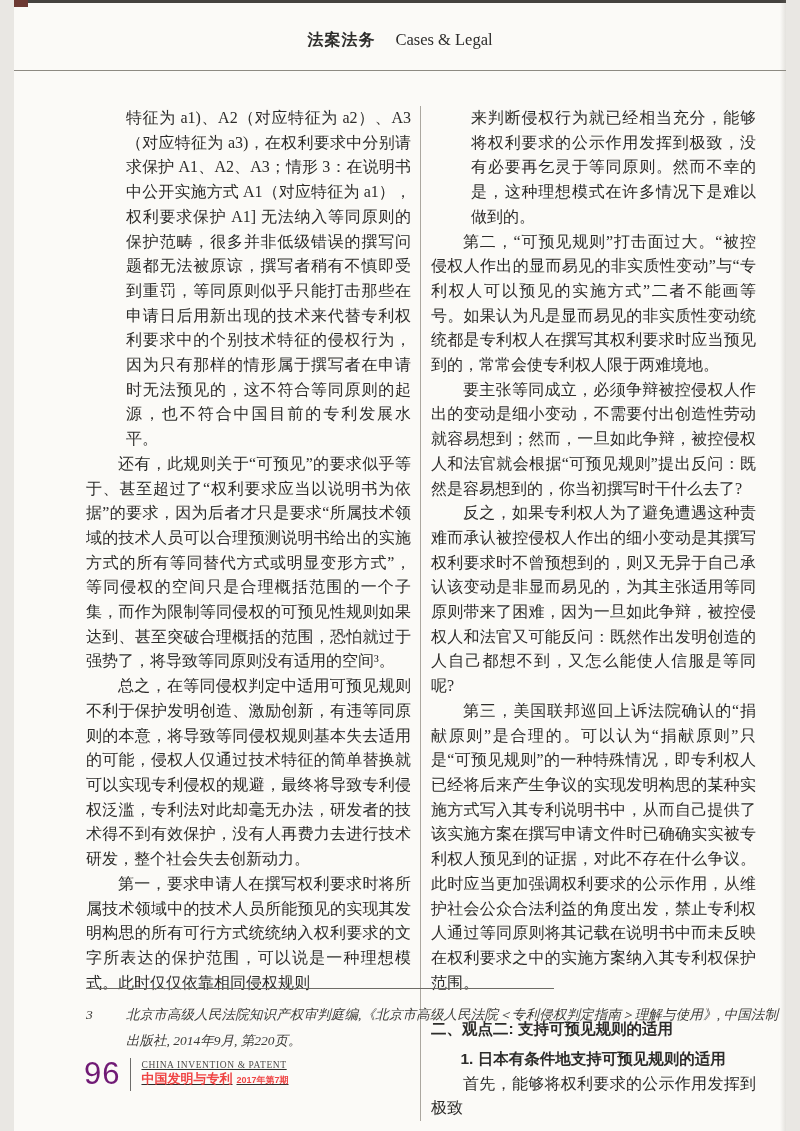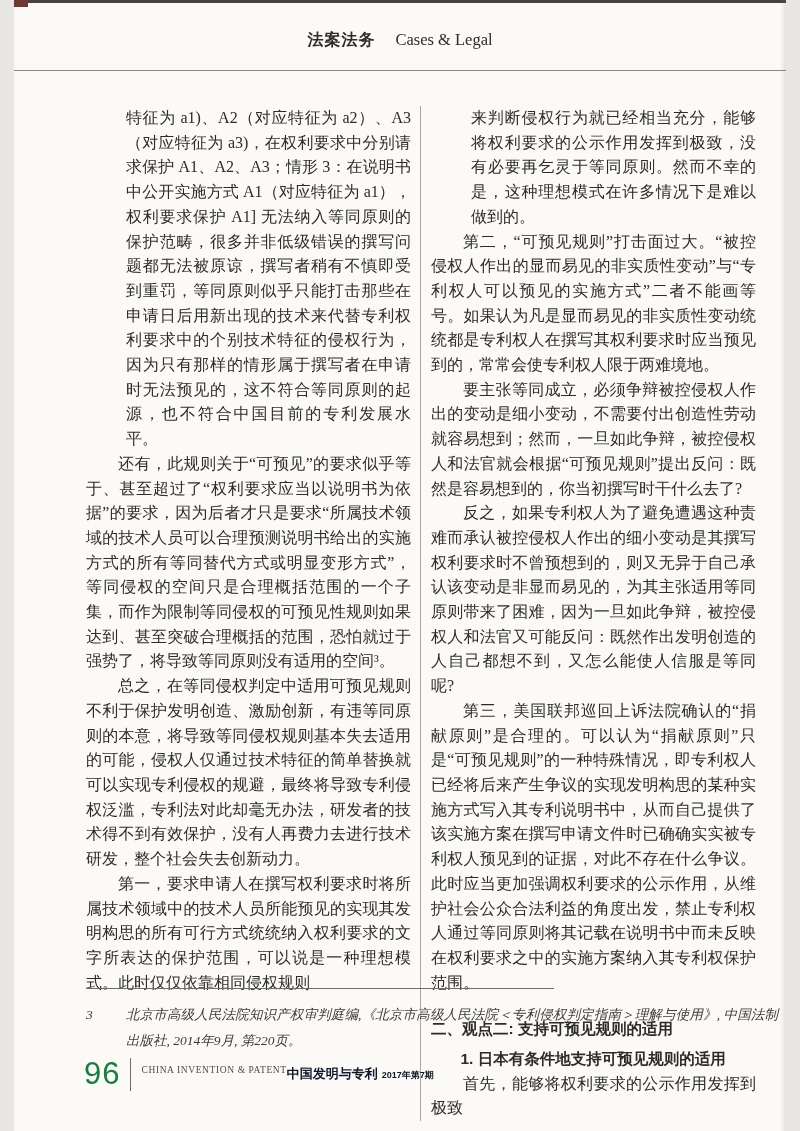--- a/index.html
+++ b/index.html
@@ -42,25 +42,25 @@
     font-family:"Liberation Sans","DejaVu Sans",sans-serif;
   }
 
   .footnote-area { position:absolute; left:72px; top:988px; width:692px; }
   .footnote-rule { width:468px; height:1px; background:#6e6c66; margin-bottom:13px; }
   .footnote { display:flex; font-style:italic; font-size:13.5px; line-height:26px; color:#3b3a37; }
   .fn-marker { flex:none; width:40px; }
   .fn-text { flex:1; text-align:justify; }
 
   .page-footer { position:absolute; left:70px; top:1056px; display:flex; align-items:center; }
-  .page-num { font-size:31px; color:#15803d; font-family:"Liberation Sans","DejaVu Sans",sans-serif; letter-spacing:1px; }
+  .page-num { font-size:31px; color:#701a75; font-family:"Liberation Sans","DejaVu Sans",sans-serif; letter-spacing:1px; }
   .footer-sep { width:1px; height:33px; background:#6d6c6a; margin:0 10px; }
-  .journal { display:flex; flex-direction:row; justify-content:center; }
+  .journal { display:flex; flex-direction:column; justify-content:center;text-decoration:underline; }
   .journal-en { font-size:9.5px; letter-spacing:0.6px; color:#4d4c4a; }
-  .journal-zh { font-size:13px; font-weight:bold; color:#0f172a; font-family:"Liberation Sans","DejaVu Sans",sans-serif; }
+  .journal-zh { font-size:13px; font-weight:bold; color:#ef4444; font-family:"Liberation Sans","DejaVu Sans",sans-serif; }
   .issue { font-size:9px; font-weight:bold; margin-left:4px; }
 </style>
 </head>
 <body>
 
 <div class="page">
   <div class="scan-top-edge"></div>
   <div class="scan-corner"></div>
   <div class="scan-right-shade"></div>
 

